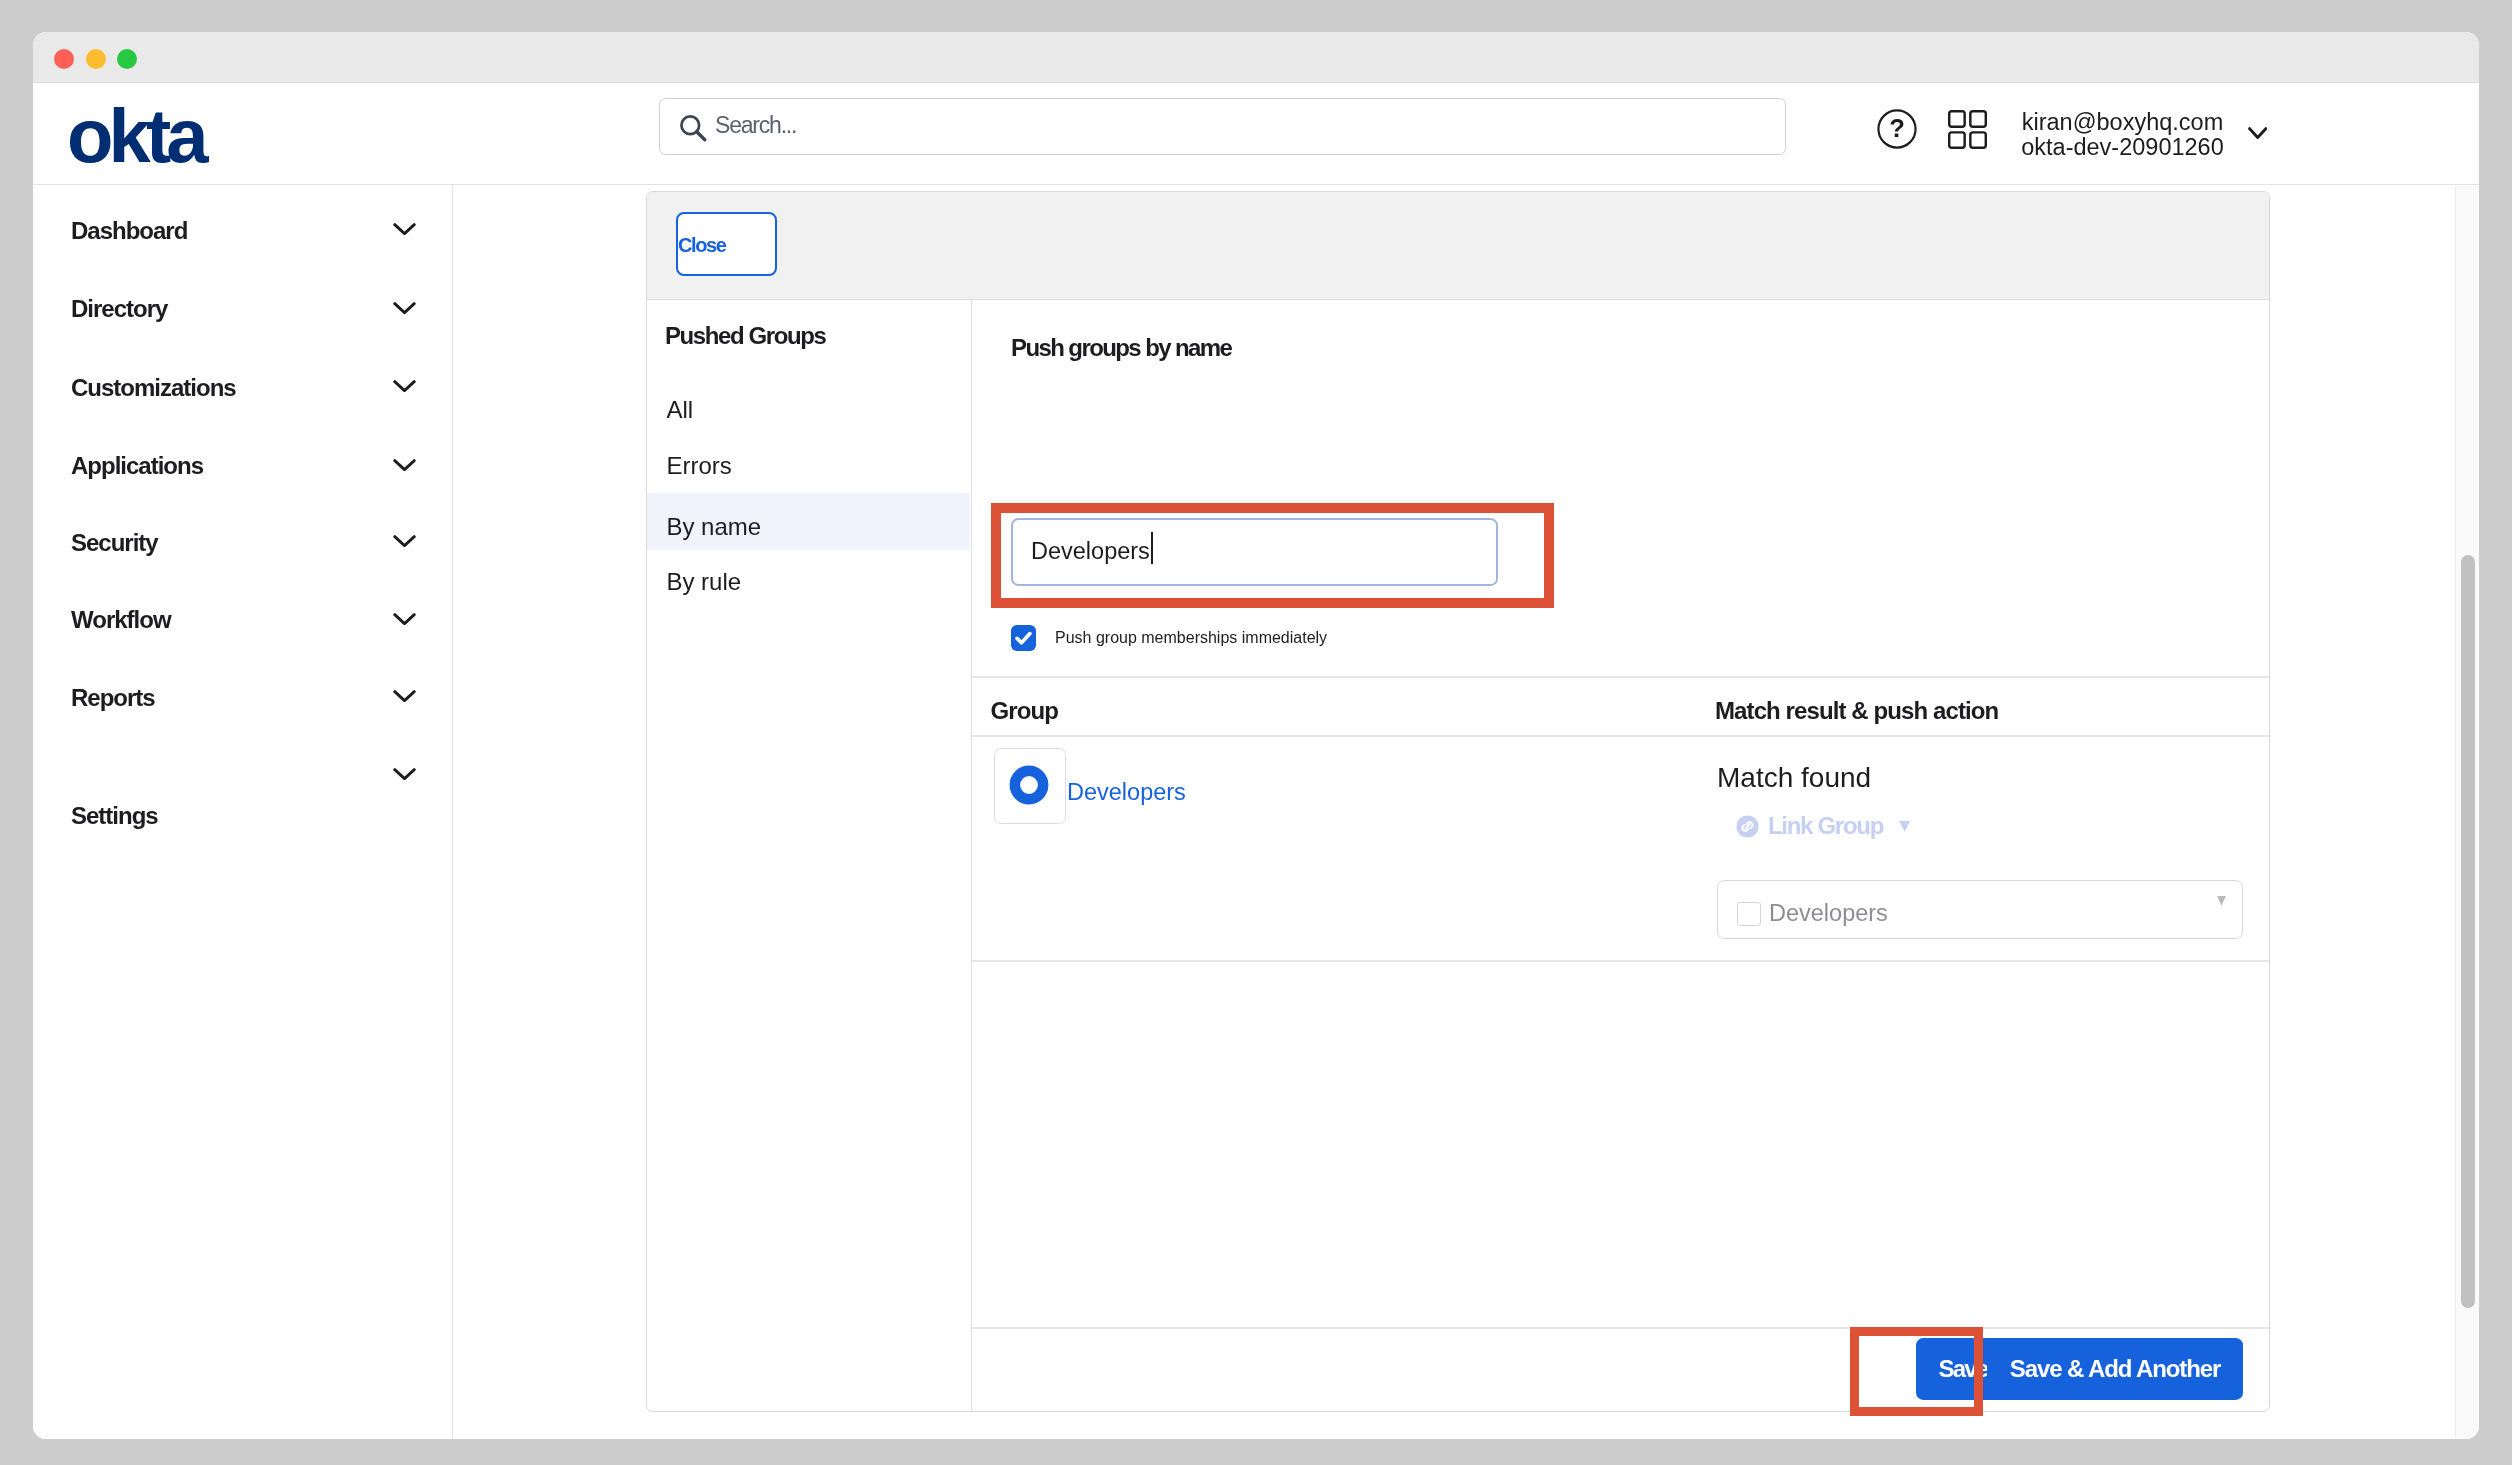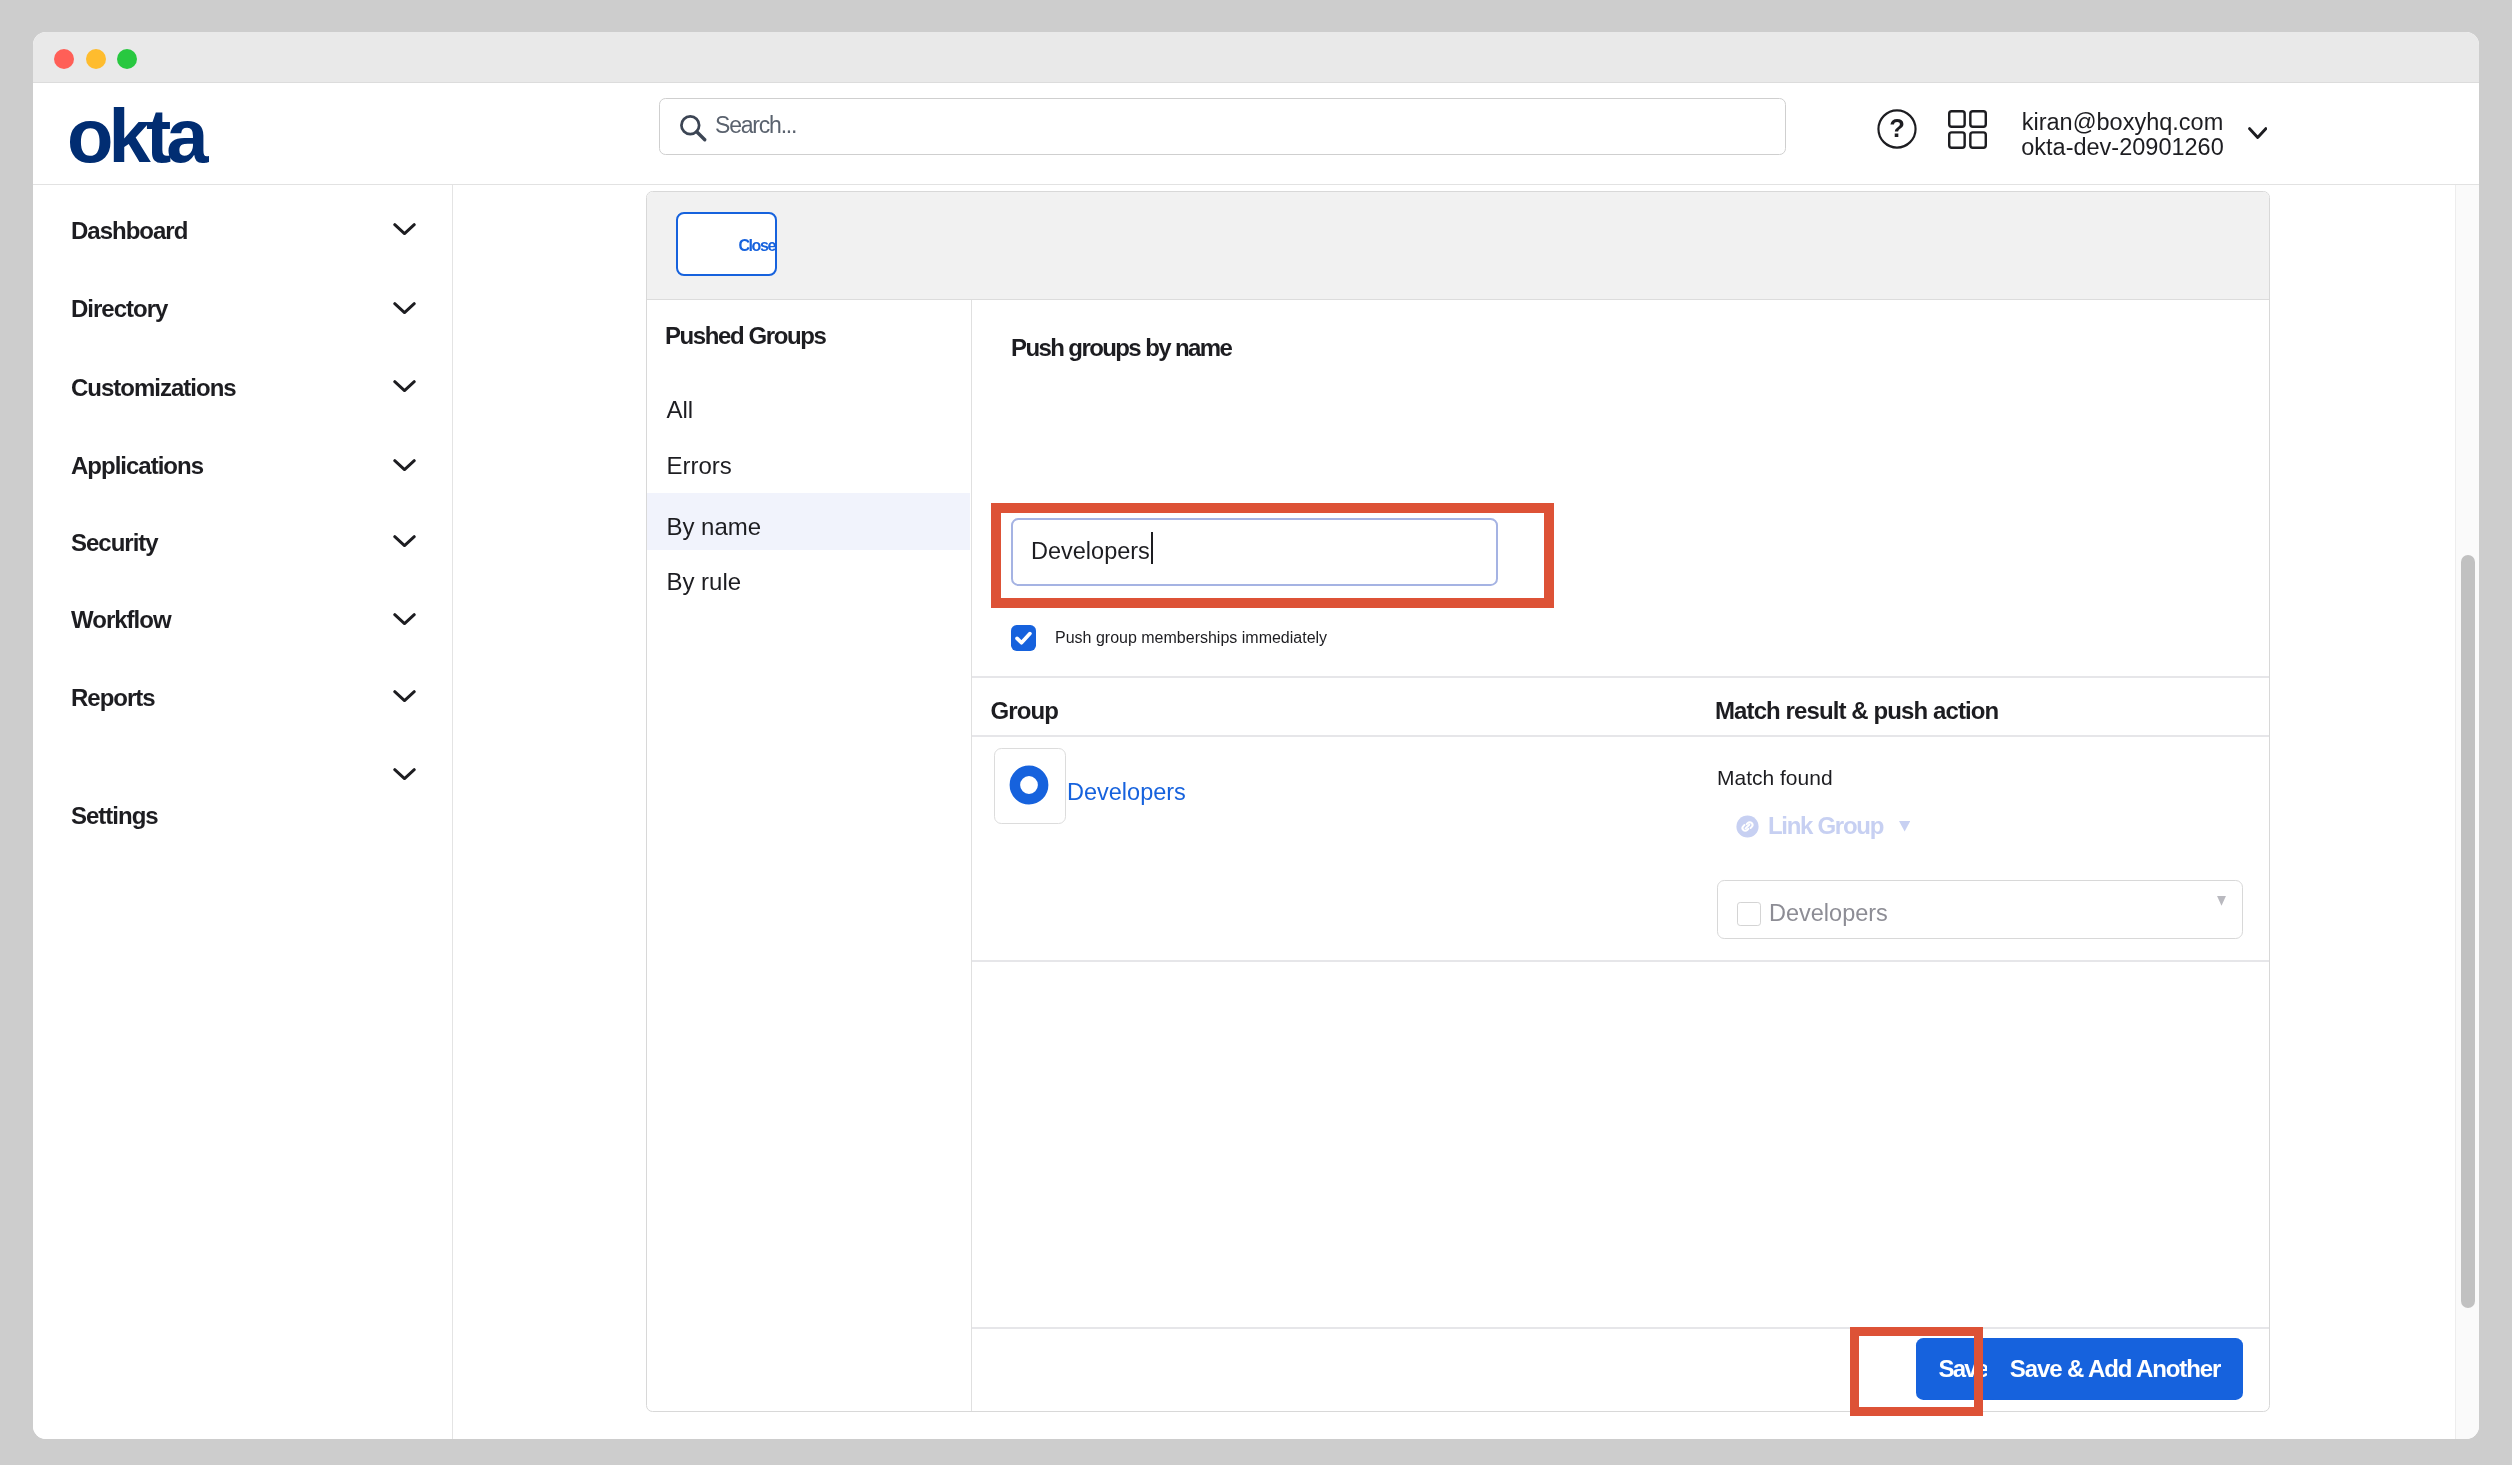--- a/index.html
+++ b/index.html
@@ -11,40 +11,40 @@
   .topbar { position:absolute; left:0; top:51px; width:100%; height:102px; background:#fff; border-bottom:1.6px solid #e2e2e2; }
   .logo { position:absolute; left:34px; top:14.6px; font-weight:bold; font-size:76px; line-height:76px; letter-spacing:-4.9px; color:#012d72; }
   .search { position:absolute; left:626px; top:15px; width:1127px; height:57px; border:1.6px solid #cfcfcf; border-radius:6.5px; background:#fff; }
   .search-txt { position:absolute; left:55px; top:15.4px; font-size:23px; line-height:23px; letter-spacing:-1.2px; color:#5a626e; }
   .userline { position:absolute; left:1968px; top:27px; width:243px; font-size:23.5px; line-height:25px; color:#1d1d21; text-align:center; white-space:nowrap; }
   .sidebar { position:absolute; left:0; top:153px; width:420px; height:1254px; background:#fff; border-right:1.6px solid #e4e4e4; }
   .sideitem { position:absolute; left:38px; font-size:24px; line-height:24px; font-weight:bold; letter-spacing:-1px; color:#1d1d21; }
   .schev { position:absolute; left:360px; }
   .panel { position:absolute; left:613px; top:159px; width:1624px; height:1221px; border:1.6px solid #d8d8d8; border-radius:6.5px; background:#fff; overflow:hidden; }
   .phead { position:absolute; left:0; top:0; width:100%; height:108px; background:#f1f1f1; border-bottom:1.6px solid #dcdcdc; }
-  .closebtn { position:absolute; left:29px; top:20px; width:101px; height:64px; background:#fff; border:2.4px solid #1662dd; border-radius:8px; color:#1662dd; font-weight:bold; font-size:16px; letter-spacing:-1.4px; text-align:right; line-height:63px; }
+  .closebtn { position:absolute; left:29px; top:20px; width:101px; height:64px; background:#fff; border:2.4px solid #1662dd; border-radius:8px; color:#1662dd; font-weight:bold; font-size:20px; letter-spacing:-1.4px; text-align:left; line-height:63px; }
   .pnav { position:absolute; left:0; top:108px; width:325px; bottom:0; border-right:1.6px solid #e0e0e0; }
   .pnav-h { position:absolute; left:18px; top:23.5px; font-size:24px; line-height:24px; font-weight:bold; letter-spacing:-1.4px; }
   .pnav-i { position:absolute; left:19.4px; font-size:24px; line-height:24px; }
   .hl { position:absolute; left:0; top:193px; width:323px; height:57px; background:#f1f3fc; }
   .pcontent { position:absolute; left:325px; top:108px; right:0; bottom:0; }
   .h2 { position:absolute; left:39px; top:36px; font-size:24px; line-height:24px; font-weight:bold; letter-spacing:-1.6px; }
   .para { position:absolute; left:39px; top:102px; width:1238px; font-size:23.5px; line-height:39px; }
   .input1 { position:absolute; left:39px; top:218px; width:487px; height:68px; border:2.4px solid #a5b3e3; border-radius:7.3px; background:#fff; }
   .input1 span { position:absolute; left:18px; top:20px; font-size:23.5px; line-height:23.5px; }
   .caret { position:absolute; left:138px; top:12px; width:2.4px; height:32px; background:#1d1d21; }
   .cb { position:absolute; left:39px; top:325px; width:25px; height:26px; background:#1662dd; border-radius:5.7px; }
   .cblabel { position:absolute; left:83px; top:326px; font-size:16px; line-height:24px; }
   .thead-line { position:absolute; left:0px; top:376px; right:0; height:1.6px; background:#e6e6e9; }
   .th1 { position:absolute; left:18.6px; top:399px; font-size:24px; line-height:24px; font-weight:bold; letter-spacing:-0.9px; }
   .th2 { position:absolute; left:743px; top:399px; font-size:24px; line-height:24px; font-weight:bold; letter-spacing:-0.9px; }
   .thead-line2 { position:absolute; left:0px; top:435px; right:0; height:1.6px; background:#e6e6e9; }
   .tile { position:absolute; left:22px; top:448px; width:72px; height:76px; border:1.6px solid #dcdcdc; border-radius:7.3px; background:#fff; }
   .grouplink { position:absolute; left:95px; top:481px; font-size:23.5px; line-height:23.5px; color:#1662dd; }
-  .matchfound { position:absolute; left:745px; top:466px; font-size:21px; line-height:23.5px; }
+  .matchfound { position:absolute; left:745px; top:466px; font-size:28px; line-height:23.5px; }
   .linkgroup { position:absolute; left:796px; top:514px; font-size:24px; line-height:24px; font-weight:bold; letter-spacing:-1.3px; color:#c7d0f2; }
   .select { position:absolute; left:745px; top:580px; width:526px; height:59px; border:1.6px solid #d8d8d8; border-radius:7.3px; background:#fff; }
   .row-line { position:absolute; left:0px; top:660px; right:0; height:1.6px; background:#e6e6e9; }
   .foot-line { position:absolute; left:0px; top:1027px; right:0; height:1.6px; background:#e6e6e9; }
   .btn { position:absolute; top:1038px; height:62px; background:#1662dd; border-radius:7.3px; color:#fff; font-weight:bold; font-size:24px; text-align:center; line-height:62px; }
   .orange { position:absolute; border:10.5px solid #dd5236; }
   .scroll-track { position:absolute; right:0; top:153px; width:24px; bottom:0; background:#fafafa; border-left:1.6px solid #ededed; }
   .scroll-thumb { position:absolute; left:2428px; top:523px; width:13.8px; height:753px; border-radius:7.3px; background:#c1c1c1; }
 </style>
 </head>

